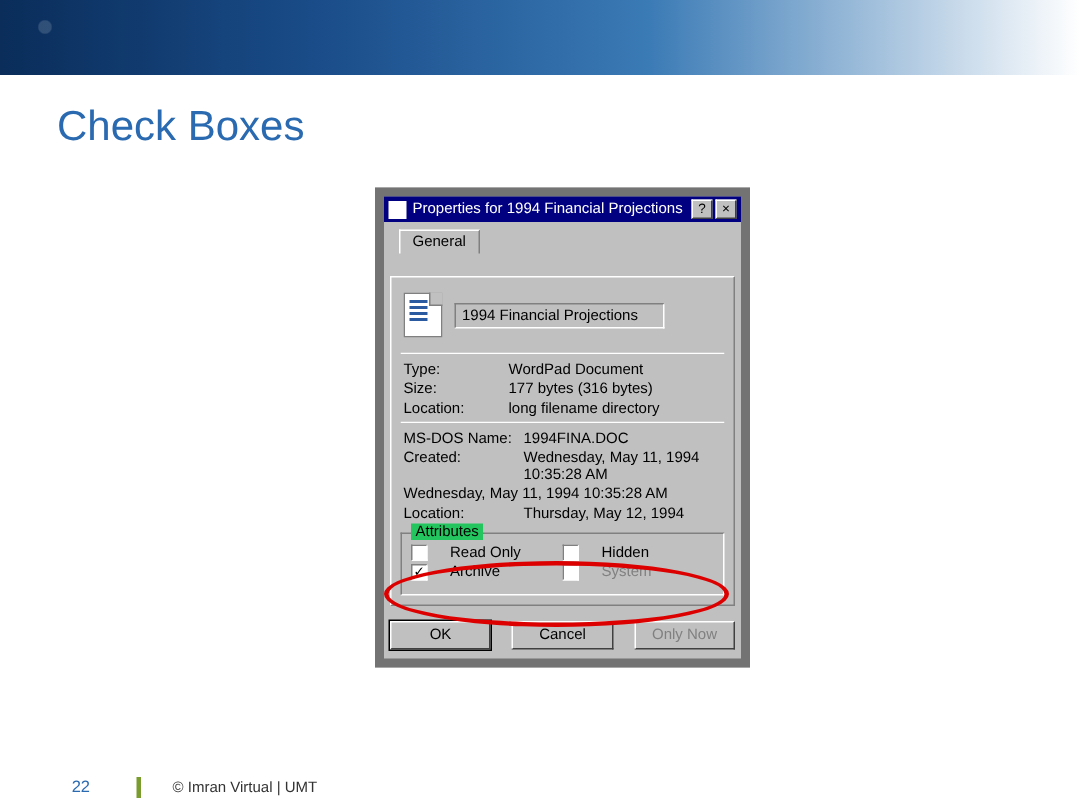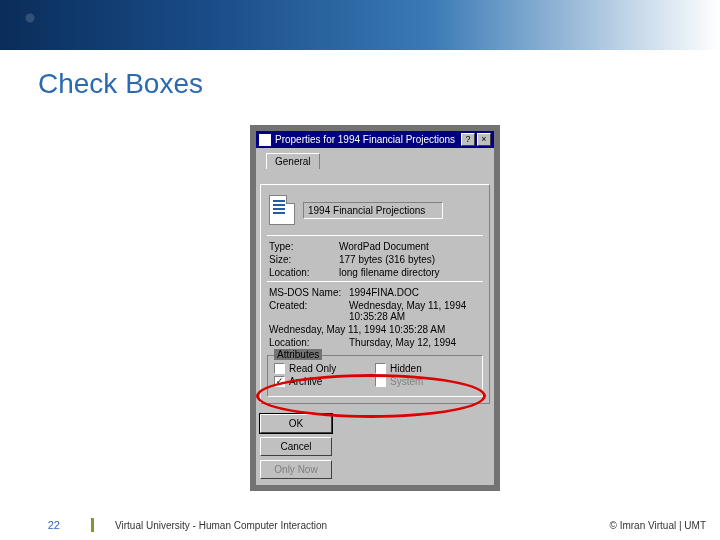--- a/index.html
+++ b/index.html
@@ -29,27 +29,27 @@
   .filename-box { border:1px solid #808080; border-right-color:#fff; border-bottom-color:#fff; padding:2px 4px; background:#c0c0c0; min-width:140px; font-size:10px; }
 
   .sep { height:1px; background:#808080; border-bottom:1px solid #fff; margin: 2px 0 4px 0; }
 
   .kv { display:flex; font-size:10px; padding: 1px 2px; }
   .kv .k { width: 70px; }
   .kv .v { flex:1; }
   .kv2 .k { width: 80px; }
 
   .group { border:1px solid #808080; border-right-color:#fff; border-bottom-color:#fff; margin-top:6px; padding: 6px 6px 8px 6px; position: relative; }
-  .group-title { position:absolute; top:-7px; left:6px; background:#737373; padding: 0 3px; font-size:10px; }
+  .group-title { position:absolute; top:-7px; left:6px; background:#22c55e; padding: 0 3px; font-size:10px; }
   .checks { display:flex; flex-wrap:wrap; }
-  .chk { width: 50%; display:flex; align-items:center; gap:4px; font-size:10px; padding:1px 0; }
+  .chk { width: 50%; display:flex; align-items:center; gap:15px; font-size:10px; padding:1px 0; }
   .chkbox { width:11px; height:11px; background:#fff; border:1px solid #808080; border-right-color:#fff; border-bottom-color:#fff; font-size:9px; line-height:9px; text-align:center; }
   .chk.disabled { color:#808080;align-items:flex-end; }
 
-  .btnrow { display:flex; gap:4px; padding: 6px 4px; justify-content: center; flex-direction: column; }
+  .btnrow { display:flex; gap:14px; padding: 6px 4px; justify-content: center; }
   .btn95 { background:#c0c0c0; border:1px solid #fff; border-right-color:#404040; border-bottom-color:#404040; padding: 3px 0; width: 72px; text-align:center; font-size:10px; }
   .btn95.default { box-shadow: 0 0 0 1px #000; }
   .btn95.disabled { color:#808080; }
 
   .red-oval { position:absolute; border:3px solid #d00; border-radius: 50%; width: 230px; height: 44px; pointer-events:none; }
 
   .footer { position:absolute; bottom:0; left:0; right:0; height:30px; display:flex; align-items:center; font-size:10px; color:#333;gap:11px; }
   .pagenum { width: 80px; text-align: right; padding-right: 20px; color:#2a6ab0; font-size:11px; }
   .divbar { width:3px; height:14px; background:#7a9c2e; margin-right:10px; }
   .foot-center { flex:1; }
@@ -147,15 +147,14 @@
     </div>
 
   </div>
 
   <div class="red-oval" style="left:6px; top:249px;"></div>
 </div>
 
 <div class="footer">
   <span class="pagenum">22</span>
   <span class="divbar"></span>
-  <span class="foot-center">Virtual University - Human Computer Interaction</span>
   <span class="foot-right">© Imran Virtual | UMT</span>
 </div>
 
 </body></html>

